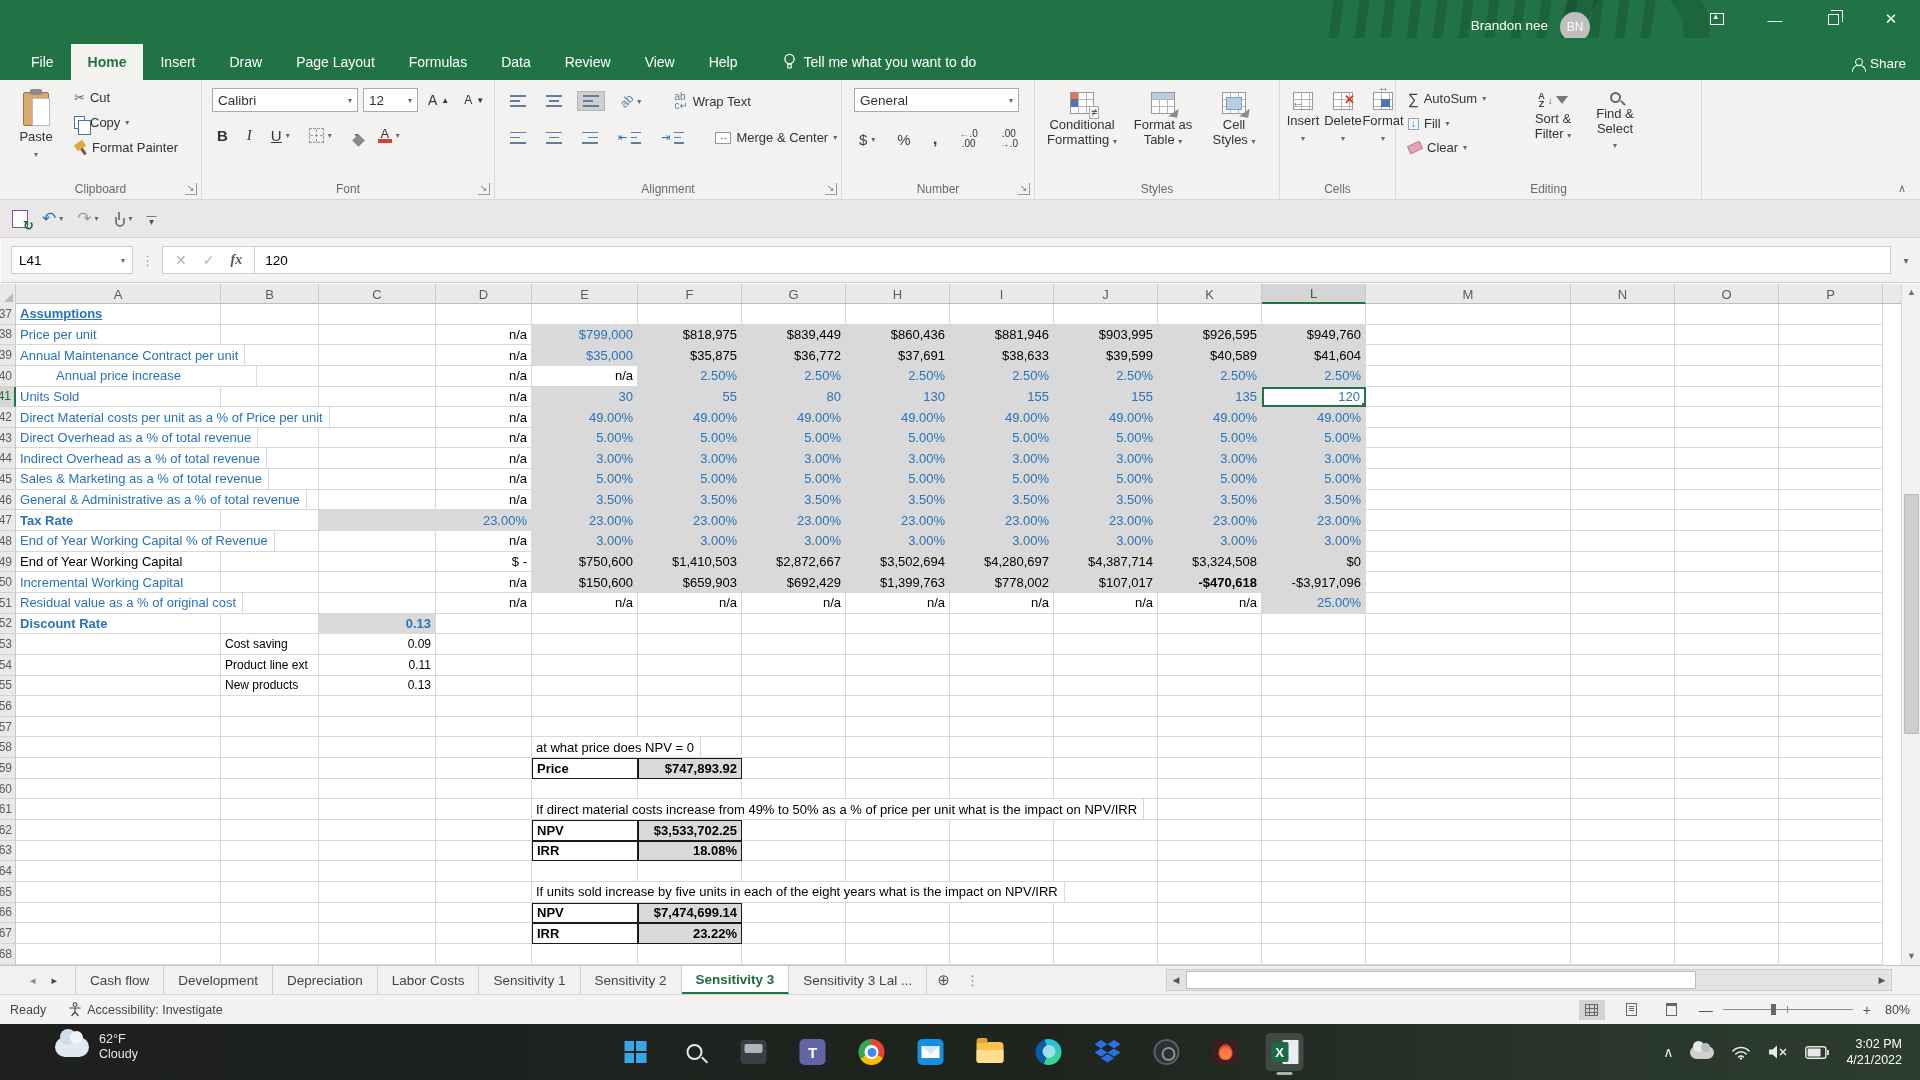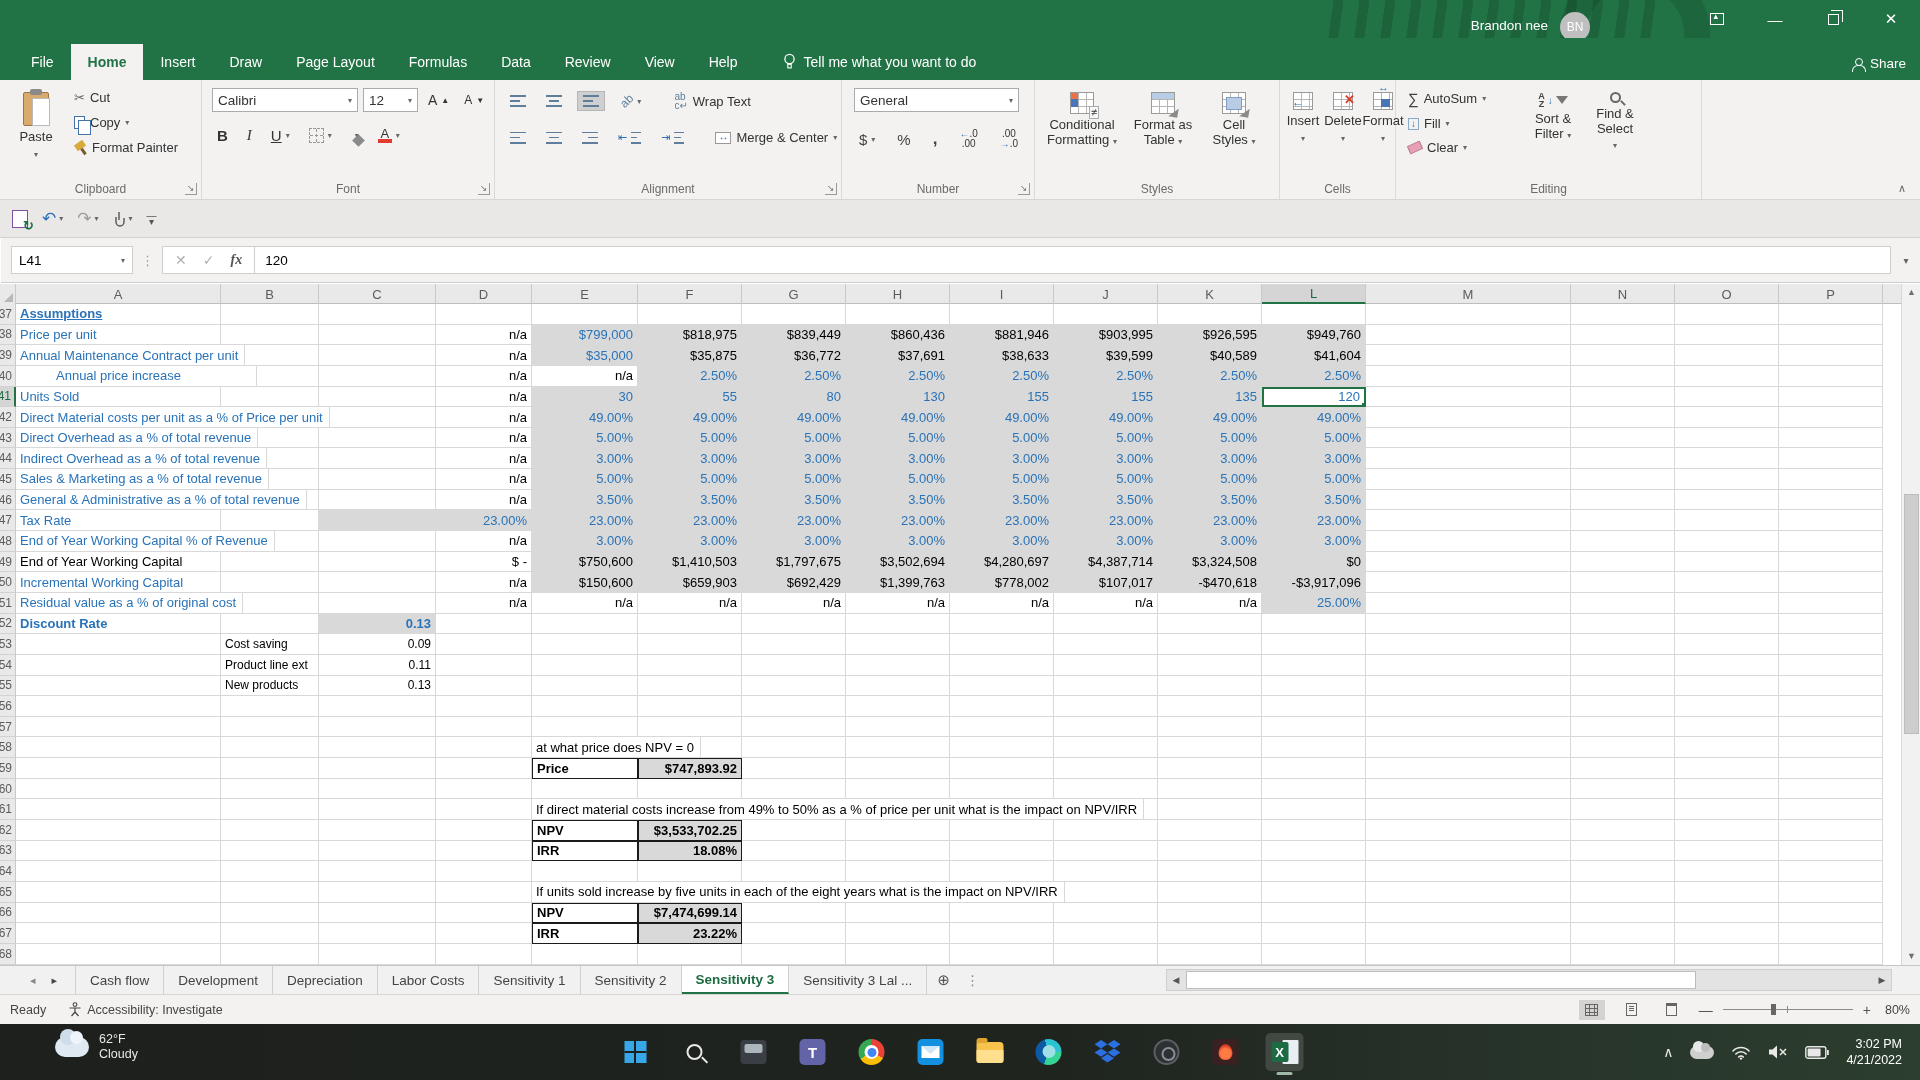--- a/index.html
+++ b/index.html
@@ -886,21 +886,21 @@
         <div class="cell base" style="left: 742px; width: 104px;"></div>
         <div class="cell base" style="left: 846px; width: 104px;"></div>
         <div class="cell base" style="left: 950px; width: 104px;"></div>
         <div class="cell base" style="left: 1054px; width: 104px;"></div>
         <div class="cell base" style="left: 1158px; width: 104px;"></div>
         <div class="cell base" style="left: 1262px; width: 104px;"></div>
         <div class="cell base" style="left: 1366px; width: 205px;"></div>
         <div class="cell base" style="left: 1571px; width: 104px;"></div>
         <div class="cell base" style="left: 1675px; width: 104px;"></div>
         <div class="cell base" style="left: 1779px; width: 104px;"></div>
-        <div class="cell b al auto" style="left: 16px; min-width: 205px;">Tax Rate</div>
+        <div class="cell b al auto" style="left: 16px; min-width: 205px; font-weight: bold;">Tax Rate</div>
         <div class="cell g" style="left: 319px; width: 117px;"></div>
         <div class="cell b g" style="left: 436px; width: 96px;">23.00%</div>
         <div class="cell b g" style="left: 532px; width: 106px;">23.00%</div>
         <div class="cell b g" style="left: 638px; width: 104px;">23.00%</div>
         <div class="cell b g" style="left: 742px; width: 104px;">23.00%</div>
         <div class="cell b g" style="left: 846px; width: 104px;">23.00%</div>
         <div class="cell b g" style="left: 950px; width: 104px;">23.00%</div>
         <div class="cell b g" style="left: 1054px; width: 104px;">23.00%</div>
         <div class="cell b g" style="left: 1158px; width: 104px;">23.00%</div>
         <div class="cell b g" style="left: 1262px; width: 104px;">23.00%</div>
@@ -949,21 +949,21 @@
         <div class="cell base" style="left: 1158px; width: 104px;"></div>
         <div class="cell base" style="left: 1262px; width: 104px;"></div>
         <div class="cell base" style="left: 1366px; width: 205px;"></div>
         <div class="cell base" style="left: 1571px; width: 104px;"></div>
         <div class="cell base" style="left: 1675px; width: 104px;"></div>
         <div class="cell base" style="left: 1779px; width: 104px;"></div>
         <div class="cell al auto" style="left: 16px; min-width: 205px;">End of Year Working Capital</div>
         <div class="cell " style="left: 436px; width: 96px;">$ -</div>
         <div class="cell g" style="left: 532px; width: 106px;">$750,600</div>
         <div class="cell g" style="left: 638px; width: 104px;">$1,410,503</div>
-        <div class="cell g" style="left: 742px; width: 104px;">$1,797,675</div>
+        <div class="cell g" style="left: 742px; width: 104px;">$2,872,667</div>
         <div class="cell g" style="left: 846px; width: 104px;">$3,502,694</div>
         <div class="cell g" style="left: 950px; width: 104px;">$4,280,697</div>
         <div class="cell g" style="left: 1054px; width: 104px;">$4,387,714</div>
         <div class="cell g" style="left: 1158px; width: 104px;">$3,324,508</div>
         <div class="cell g" style="left: 1262px; width: 104px;">$0</div>
       </div>
       <div class="grow" style="height: 20.65px;">
         <div class="rowhdr">50</div>
         <div class="cell base" style="left: 16px; width: 205px;"></div>
         <div class="cell base" style="left: 221px; width: 98px;"></div>
@@ -982,21 +982,21 @@
         <div class="cell base" style="left: 1675px; width: 104px;"></div>
         <div class="cell base" style="left: 1779px; width: 104px;"></div>
         <div class="cell b al auto" style="left: 16px; min-width: 205px;">Incremental Working Capital</div>
         <div class="cell " style="left: 436px; width: 96px;">n/a</div>
         <div class="cell g" style="left: 532px; width: 106px;">$150,600</div>
         <div class="cell g" style="left: 638px; width: 104px;">$659,903</div>
         <div class="cell g" style="left: 742px; width: 104px;">$692,429</div>
         <div class="cell g" style="left: 846px; width: 104px;">$1,399,763</div>
         <div class="cell g" style="left: 950px; width: 104px;">$778,002</div>
         <div class="cell g" style="left: 1054px; width: 104px;">$107,017</div>
-        <div class="cell g" style="left: 1158px; width: 104px;">-$470,618</div>
+        <div class="cell g" style="left: 1158px; width: 104px; font-weight: bold;">-$470,618</div>
         <div class="cell g" style="left: 1262px; width: 104px;">-$3,917,096</div>
       </div>
       <div class="grow" style="height: 20.65px;">
         <div class="rowhdr">51</div>
         <div class="cell base" style="left: 16px; width: 205px;"></div>
         <div class="cell base" style="left: 221px; width: 98px;"></div>
         <div class="cell base" style="left: 319px; width: 117px;"></div>
         <div class="cell base" style="left: 436px; width: 96px;"></div>
         <div class="cell base" style="left: 532px; width: 106px;"></div>
         <div class="cell base" style="left: 638px; width: 104px;"></div>

